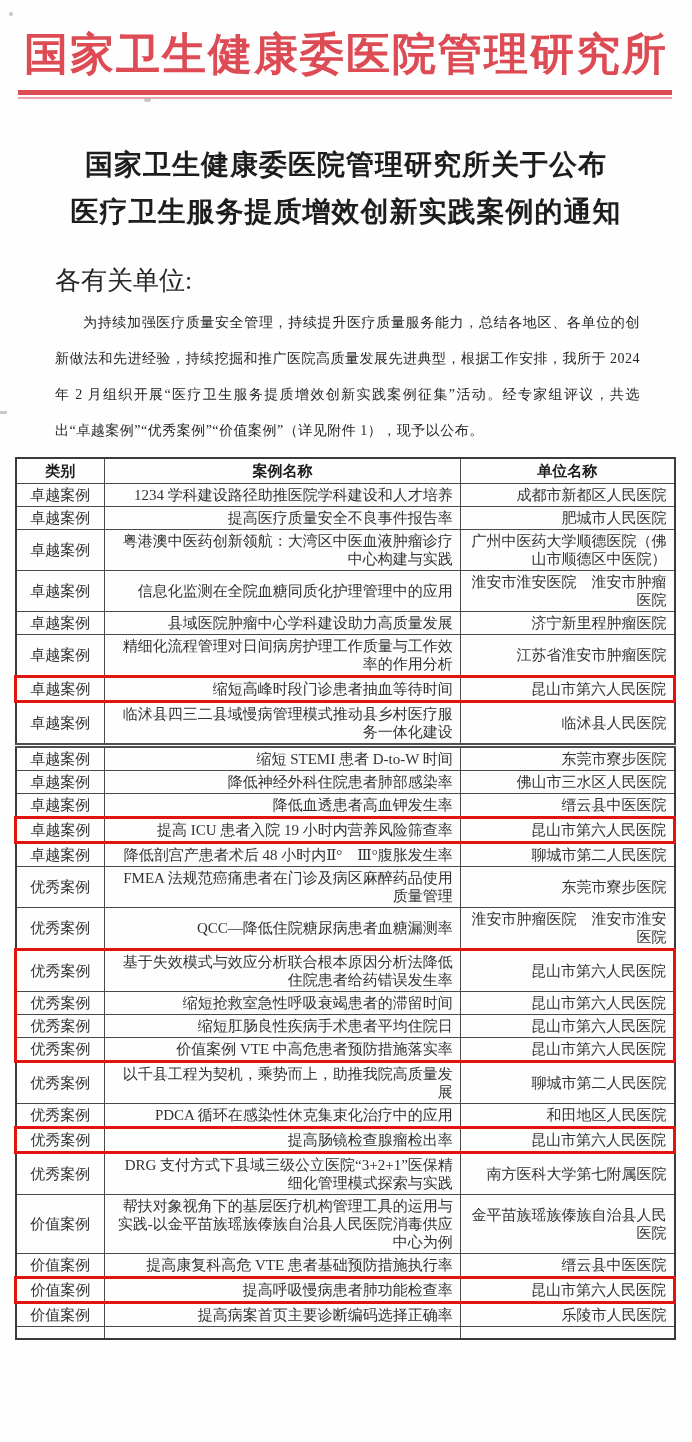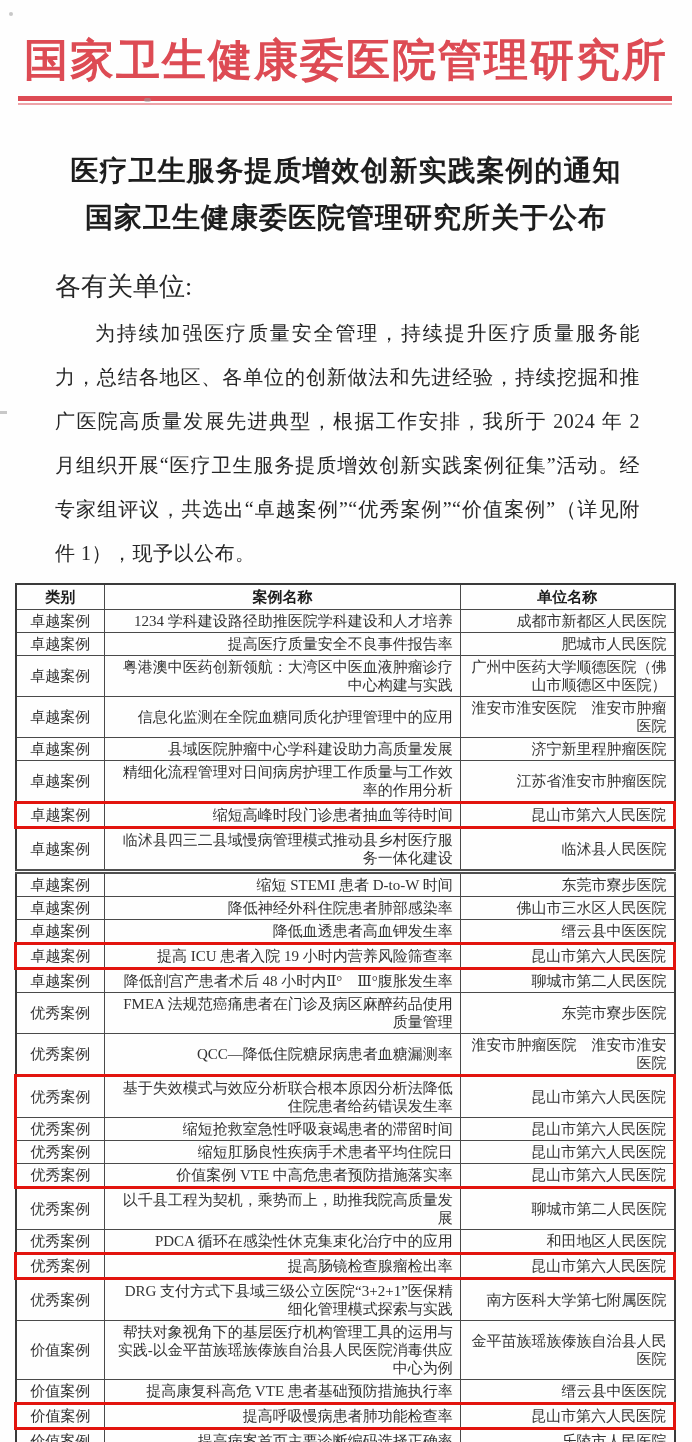--- a/index.html
+++ b/index.html
@@ -7,37 +7,37 @@
     --accent-light:#eda3a8;
     --hl:#e2140e;
     --border:#4a4a4a;
     --text:#262626;
   }
   *{margin:0;padding:0;box-sizing:border-box;}
   html,body{background:#ffffff;}
   body{font-family:"Liberation Serif","DejaVu Serif",serif;color:var(--text);}
   .page{
     position:relative;width:692px;height:1442px;overflow:hidden;
-    background:#fefefe;padding-top:30px;margin:0 auto;
+    background:#fefefe;padding-top:24px;margin:0 auto;
   }
   .letterhead-title{
     text-align:center;font-size:44px;font-weight:bold;color:var(--accent);
     line-height:1.42;letter-spacing:2px;white-space:nowrap;
   }
   .rule{margin:4px 20px 0 18px;}
   .rule-thick{height:5px;background:var(--accent);}
   .rule-gap{height:2px;background:#fff;}
   .rule-thin{height:2px;background:var(--accent-light);}
   .doc-title{
     margin-top:42px;text-align:center;font-size:28px;font-weight:bold;
     line-height:47px;letter-spacing:1px;color:#1d1d1d;
   }
   .salutation{margin:24px 52px 0 55px;font-size:26px;line-height:44px;}
   .body-para{
-    margin:2px 52px 0 55px;font-size:20px;line-height:44px;
+    margin:2px 52px 0 55px;font-size:14px;line-height:36px;
     text-align:justify;text-indent:2em;letter-spacing:0.5px;
   }
   table.cases{
     margin:8px 16px 0 14px;width:calc(100% - 30px);
     border-collapse:collapse;table-layout:fixed;
     font-size:15px;color:#333;border:2px solid #3a3a3a;
   }
   .cases col.c-cat{width:13.5%;}
   .cases col.c-case{width:54%;}
   .cases col.c-org{width:32.5%;}
@@ -77,22 +77,22 @@
   <div class="letterhead">
     <div class="letterhead-title">国家卫生健康委医院管理研究所</div>
     <div class="rule">
       <div class="rule-thick"></div>
       <div class="rule-gap"></div>
       <div class="rule-thin"></div>
     </div>
   </div>
 
   <div class="doc-title">
+    <div>国家卫生健康委医院管理研究所关于公布</div>
     <div>医疗卫生服务提质增效创新实践案例的通知</div>
-    <div>国家卫生健康委医院管理研究所关于公布</div>
   </div>
 
   <div class="salutation">各有关单位:</div>
 
   <p class="body-para">为持续加强医疗质量安全管理，持续提升医疗质量服务能力，总结各地区、各单位的创新做法和先进经验，持续挖掘和推广医院高质量发展先进典型，根据工作安排，我所于 2024 年 2 月组织开展“医疗卫生服务提质增效创新实践案例征集”活动。经专家组评议，共选出“卓越案例”“优秀案例”“价值案例”（详见附件 1），现予以公布。</p>
 
   <table class="cases">
     <colgroup>
       <col class="c-cat">
         <col class="c-case">

